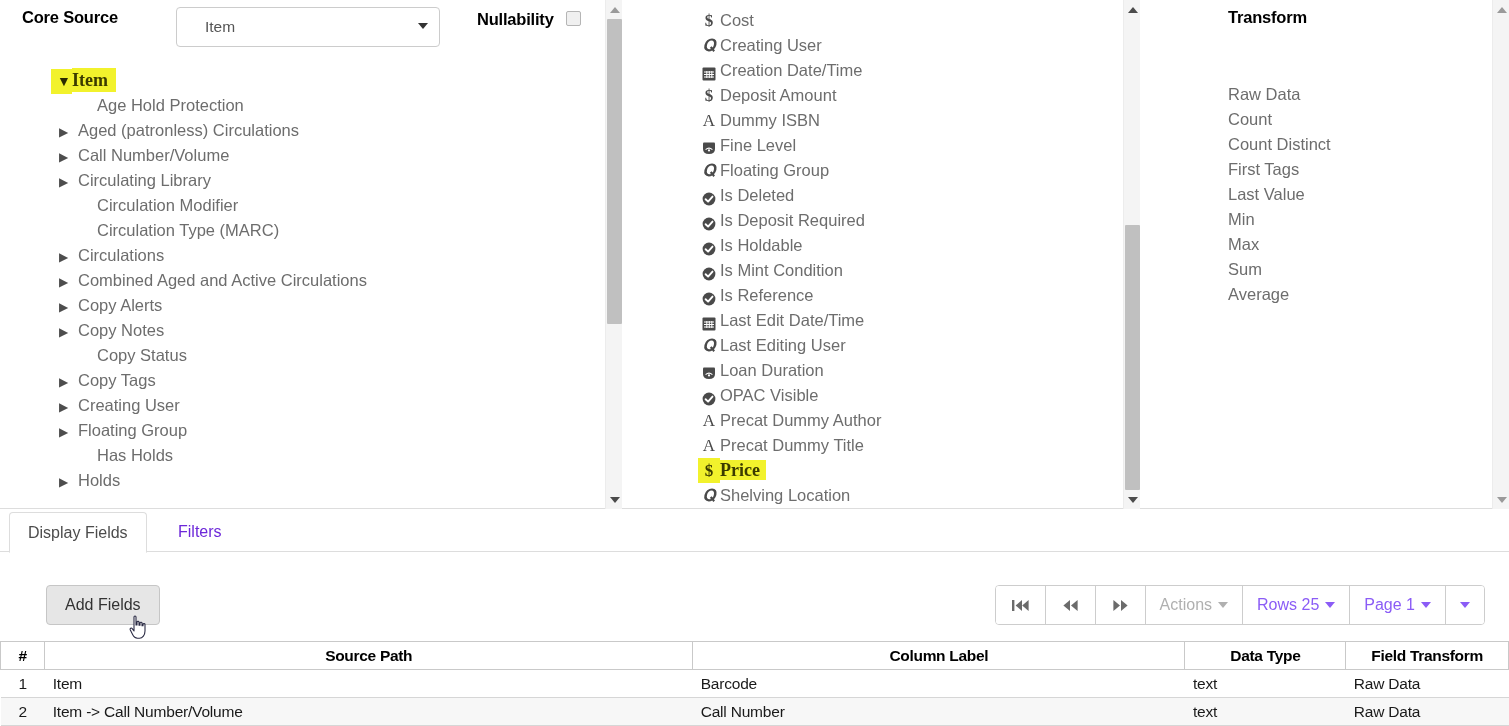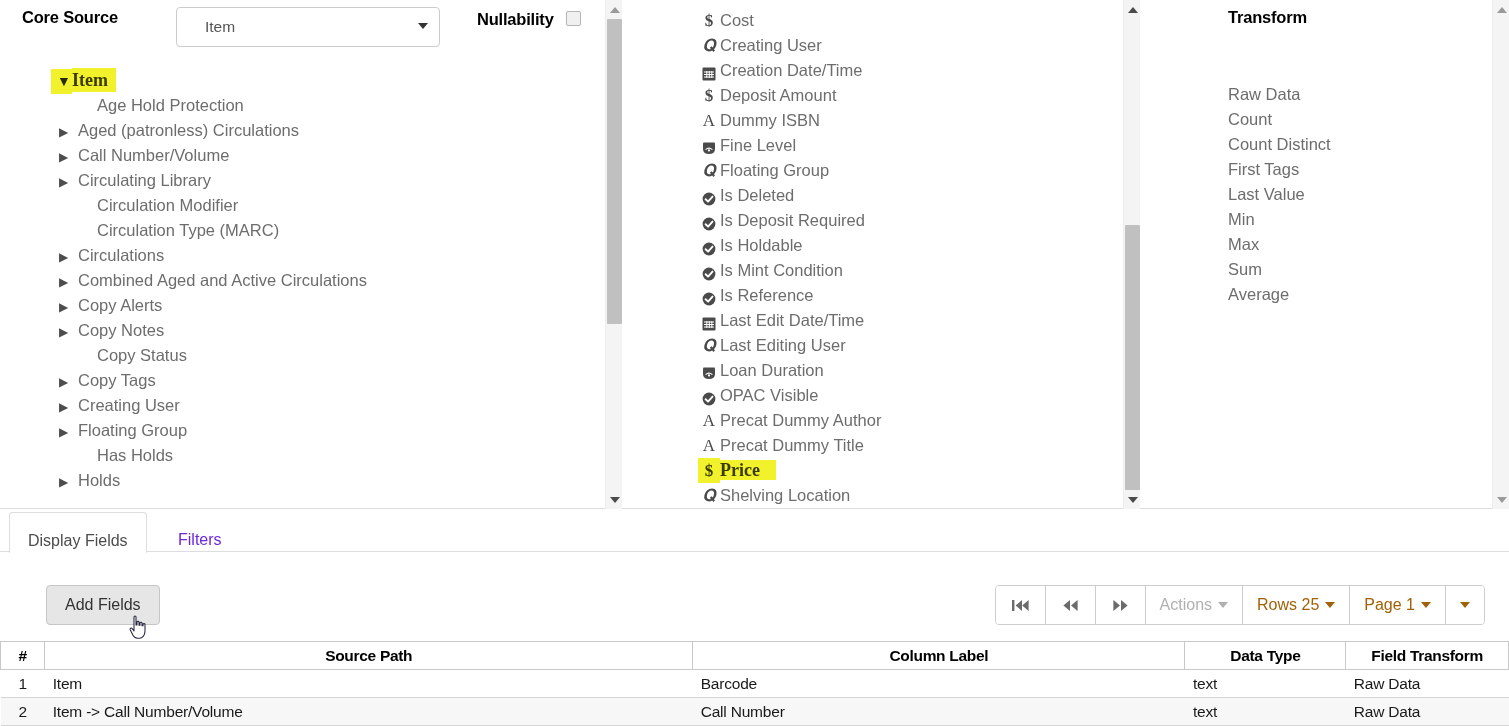--- a/index.html
+++ b/index.html
@@ -123,21 +123,21 @@
   }
   .ficon.money { font-family: "Liberation Serif", serif; font-size: 17px; font-weight: bold; }
   .ficon.text  { font-family: "Liberation Serif", serif; font-size: 17px; }
   .ficon.link  { font-family: "Liberation Serif", serif; font-size: 17px; font-style: italic; }
   .field-row.hl { }
   .field-row.hl .ficon, .field-row.hl .flbl {
     background: #f2f22c;
     color: #3b3b00;
     font-weight: bold;
   }
-  .field-row.hl .flbl { padding-right: 16px; font-family: "Liberation Serif", serif; font-size: 18px;}
+  .field-row.hl .flbl { padding-right: 6px; font-family: "Liberation Serif", serif; font-size: 18px;}
   .field-row.hl .ficon { font-family: "Liberation Serif", serif; }
 
   
   .gi { display:inline-block; width:22px; text-align:center; vertical-align:-2px;}
   .gi svg { vertical-align: middle; }
 
   
   #transforms { position: absolute; left: 44px; top: 82px; width: 280px; }
   .transform-row {
     height: 25px; line-height: 25px;
@@ -173,21 +173,21 @@
   #sb-trans   { left: 1492px; }
 
   
   #tabbar {
     position: absolute; left: 0; top: 512px; width: 1509px; height: 40px;
     border-bottom: 1px solid #dddddd;
   }
   .tab {
     position: absolute; top: 0; height: 41px; line-height: 40px;
     font-size: 16px;
-    padding: 8px 18px;
+    padding: 0 18px;
     cursor: pointer;
   }
   #tab-display {
     left: 9px;
     color: #4c4c4c;
     background: #ffffff;
     border: 1px solid #dddddd;
     border-bottom: 1px solid #ffffff;
     border-radius: 4px 4px 0 0;
     z-index: 2;
@@ -218,21 +218,21 @@
     display: flex;
     border: 1px solid #cdcdcd;
     border-radius: 4px;
     background: #ffffff;
     overflow: hidden;
   }
   .pg {
     height: 38px; line-height: 38px;
     padding: 0 14px;
     font-size: 16px;
-    color: #a16207;
+    color: #8b5cf6;
     border-right: 1px solid #cdcdcd;
     background: #ffffff;
     cursor: pointer;
     display: flex; align-items: center; gap: 6px;
     white-space: nowrap;
   }
   .pg:last-child { border-right: none; }
   .pg.icon { padding: 0 16px; color: #6b6b6b; font-size: 15px; }
   .pg.disabled { color: #b0b0b0; }
   .pg .caret {

